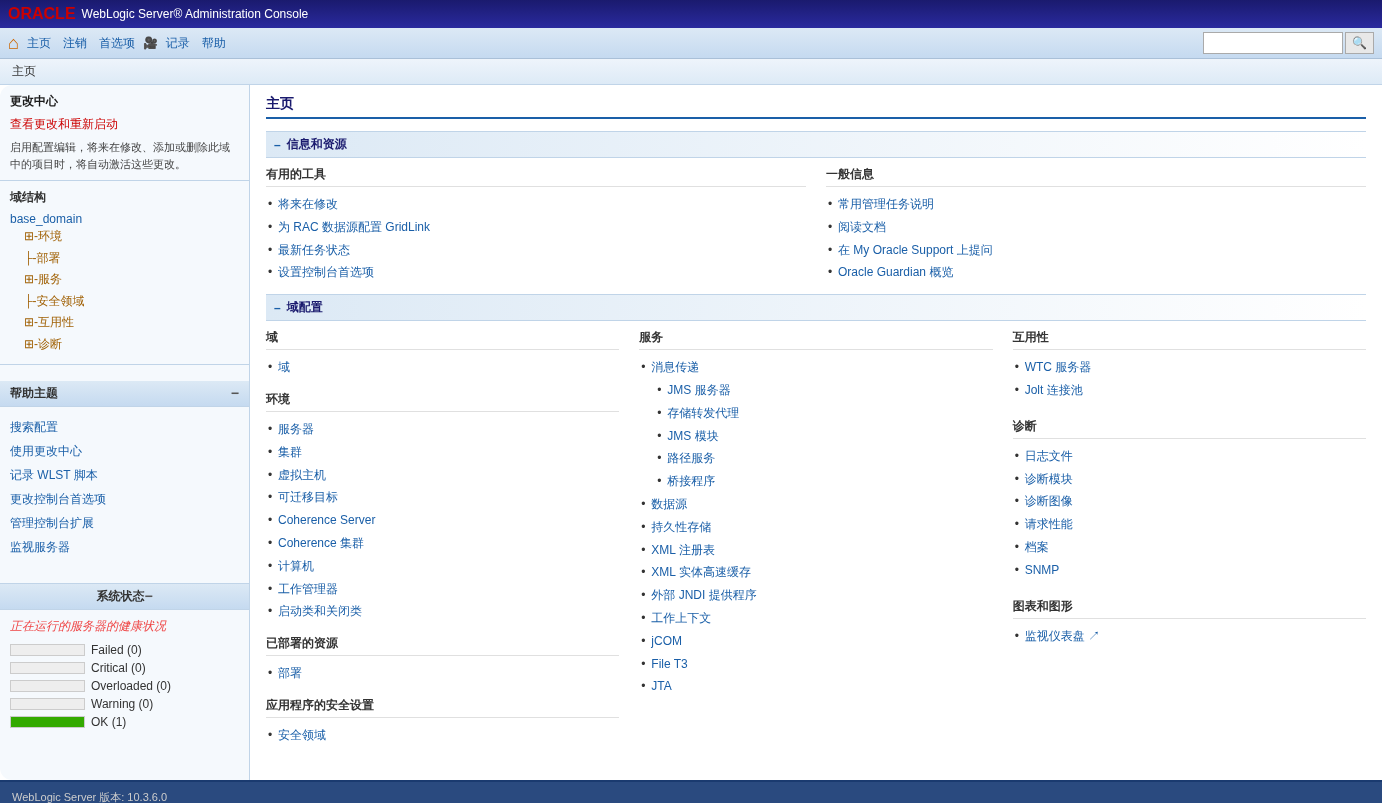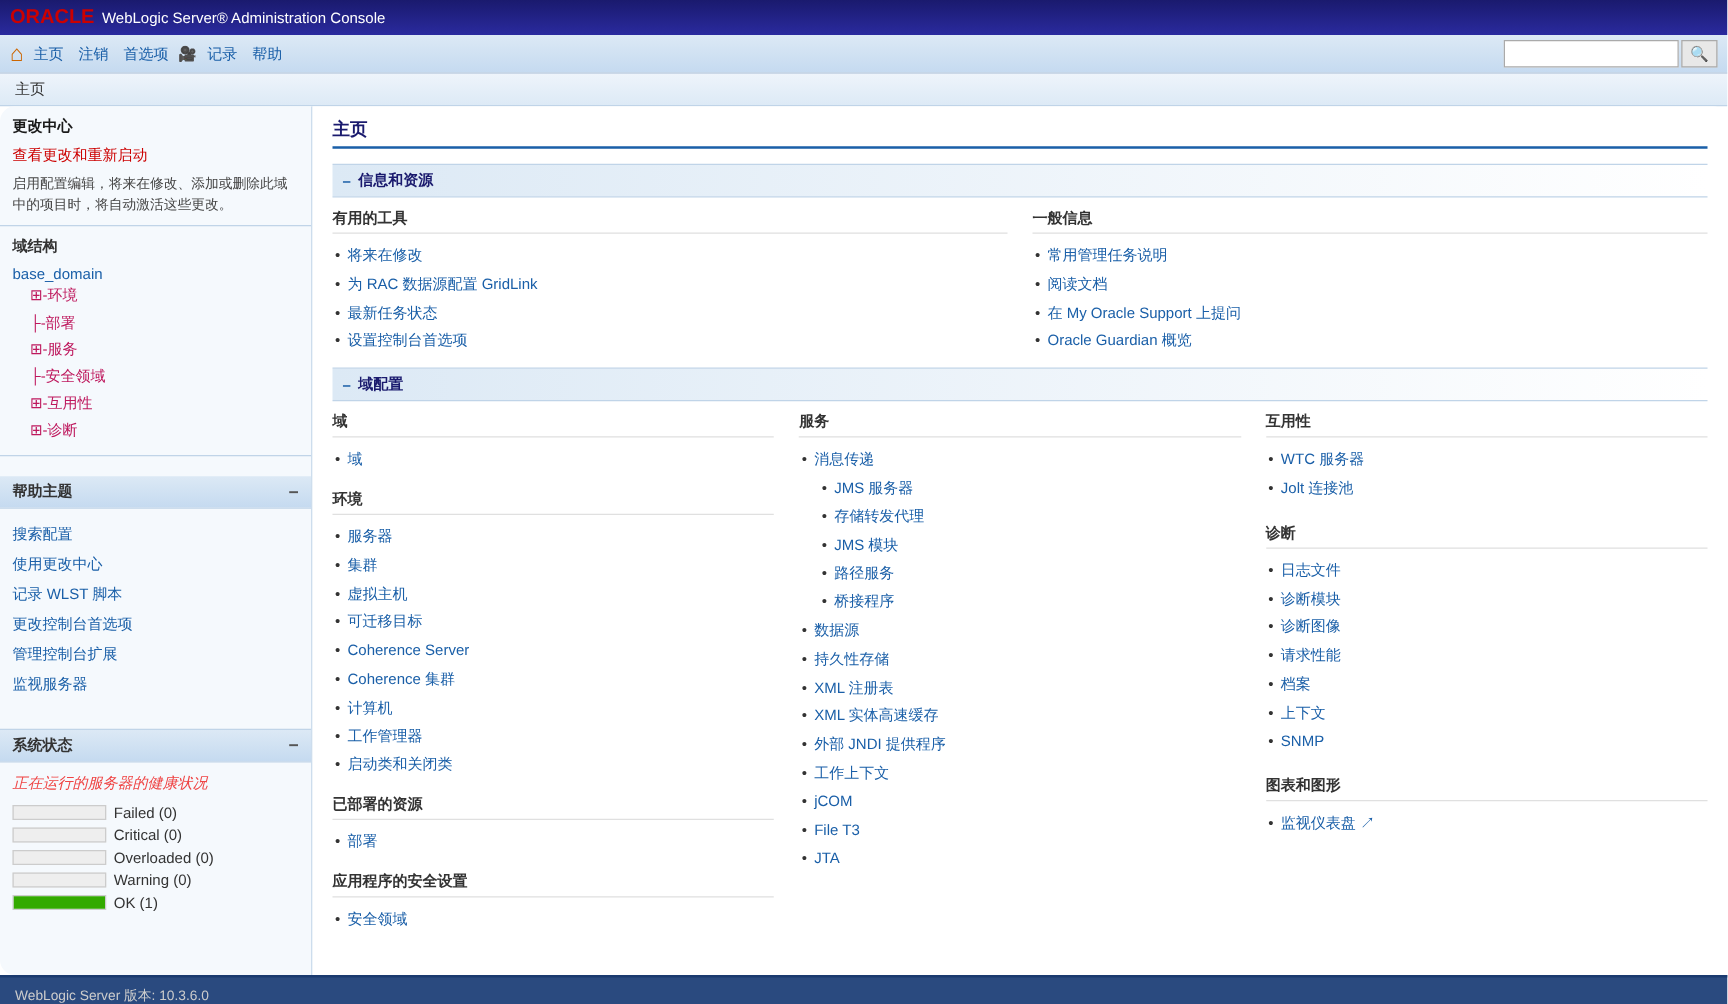--- a/index.html
+++ b/index.html
@@ -109,21 +109,21 @@
     }
     #domain-structure-title {
       font-weight: bold;
       font-size: 12px;
       margin-bottom: 6px;
     }
     .tree-root { font-size: 12px; color: #1a5fa8; }
     .tree-node {
       padding-left: 14px;
       font-size: 12px;
-      color: #be185d;
+      color: #a16207;
       line-height: 1.8;
     }
 
     
     #help-topics {
       padding: 24px 10px;
       border-bottom: 1px solid #c0d4e8;
     }
     #help-topics-header {
       background: linear-gradient(to bottom, #dce9f5, #c5daf0);
@@ -148,21 +148,21 @@
     
     #system-status {
       padding: 8px 10px;
     }
     #system-status-header {
       background: linear-gradient(to bottom, #dce9f5, #c5daf0);
       margin: -8px -10px 8px -10px;
       padding: 4px 10px;
       display: flex;
       align-items: center;
-      justify-content: space-between;
+      justify-content: center;
       font-weight: bold;
       font-size: 12px;
       border-bottom: 1px solid #c0d4e8;
     }
     #system-status-header .collapse-btn { cursor: pointer; color: #555; font-size: 14px; }
     #health-title {
       font-size: 12px;
       color: #ef4444;
       margin-bottom: 8px;
       font-style: italic;
@@ -473,21 +473,20 @@
           <a href="#" class="content-link">WTC 服务器</a>
           <a href="#" class="content-link">Jolt 连接池</a>
         </div>
         <div class="col-section" style="margin-top:16px;">
           <h4>诊断</h4>
           <a href="#" class="content-link">日志文件</a>
           <a href="#" class="content-link">诊断模块</a>
           <a href="#" class="content-link">诊断图像</a>
           <a href="#" class="content-link">请求性能</a>
           <a href="#" class="content-link">档案</a>
-          <a href="#" class="content-link">上下文</a>
           <a href="#" class="content-link">SNMP</a>
         </div>
         <div class="col-section" style="margin-top:16px;">
           <h4>图表和图形</h4>
           <a href="#" class="content-link">监视仪表盘 ↗</a>
         </div>
       </div>
     </div>
 
   </div>

